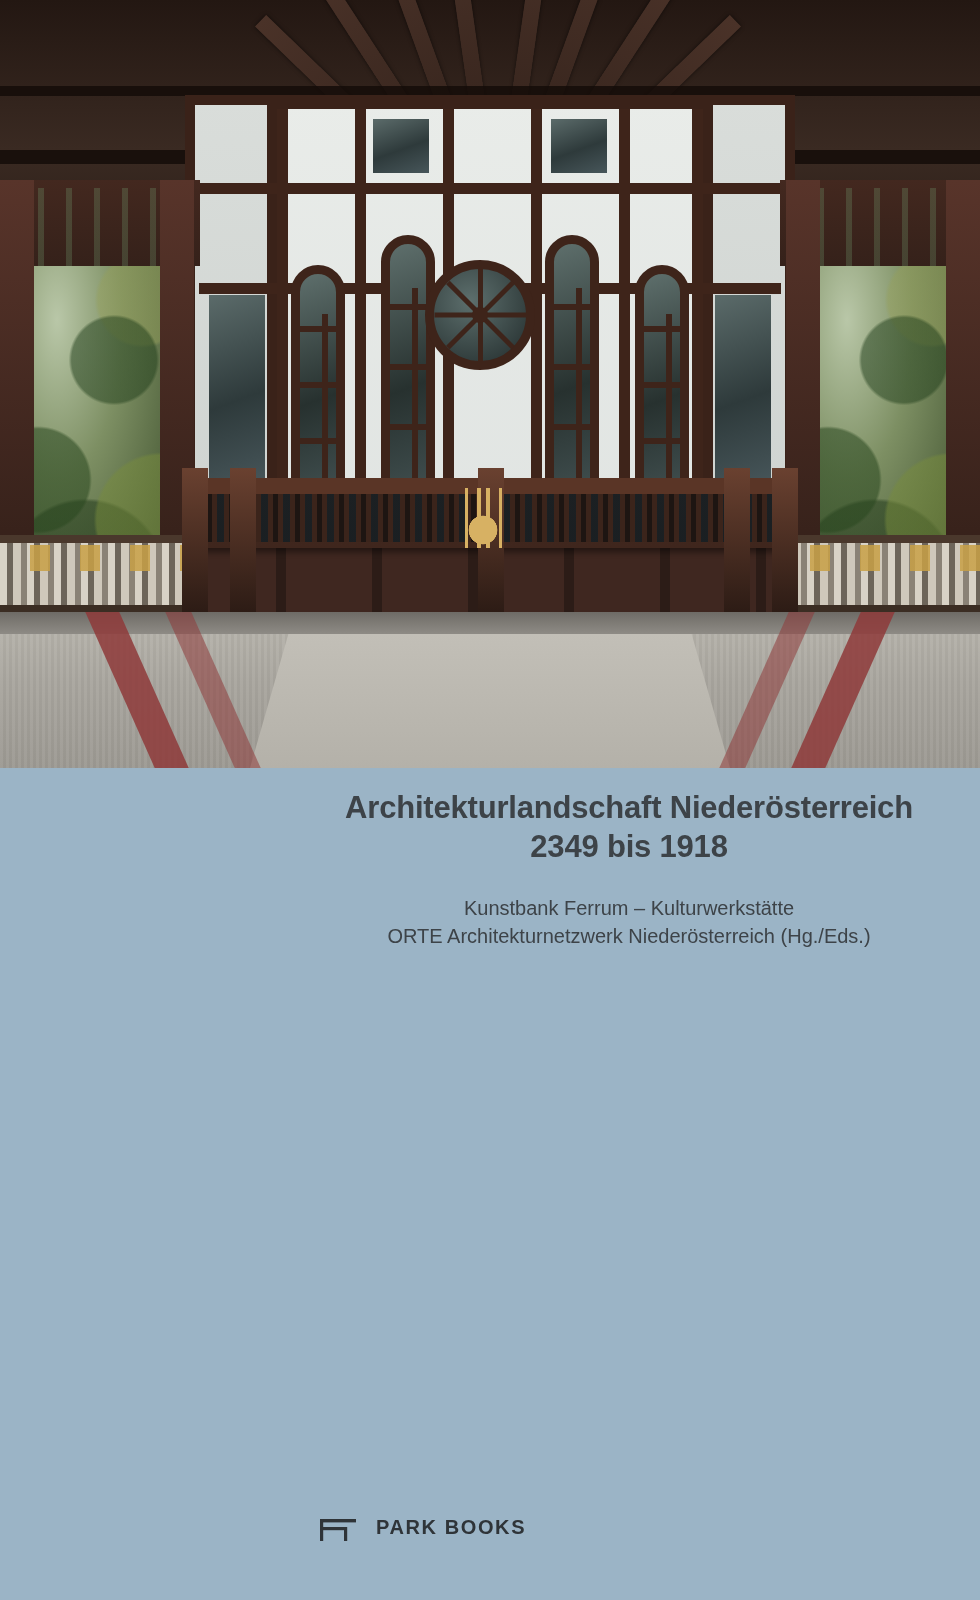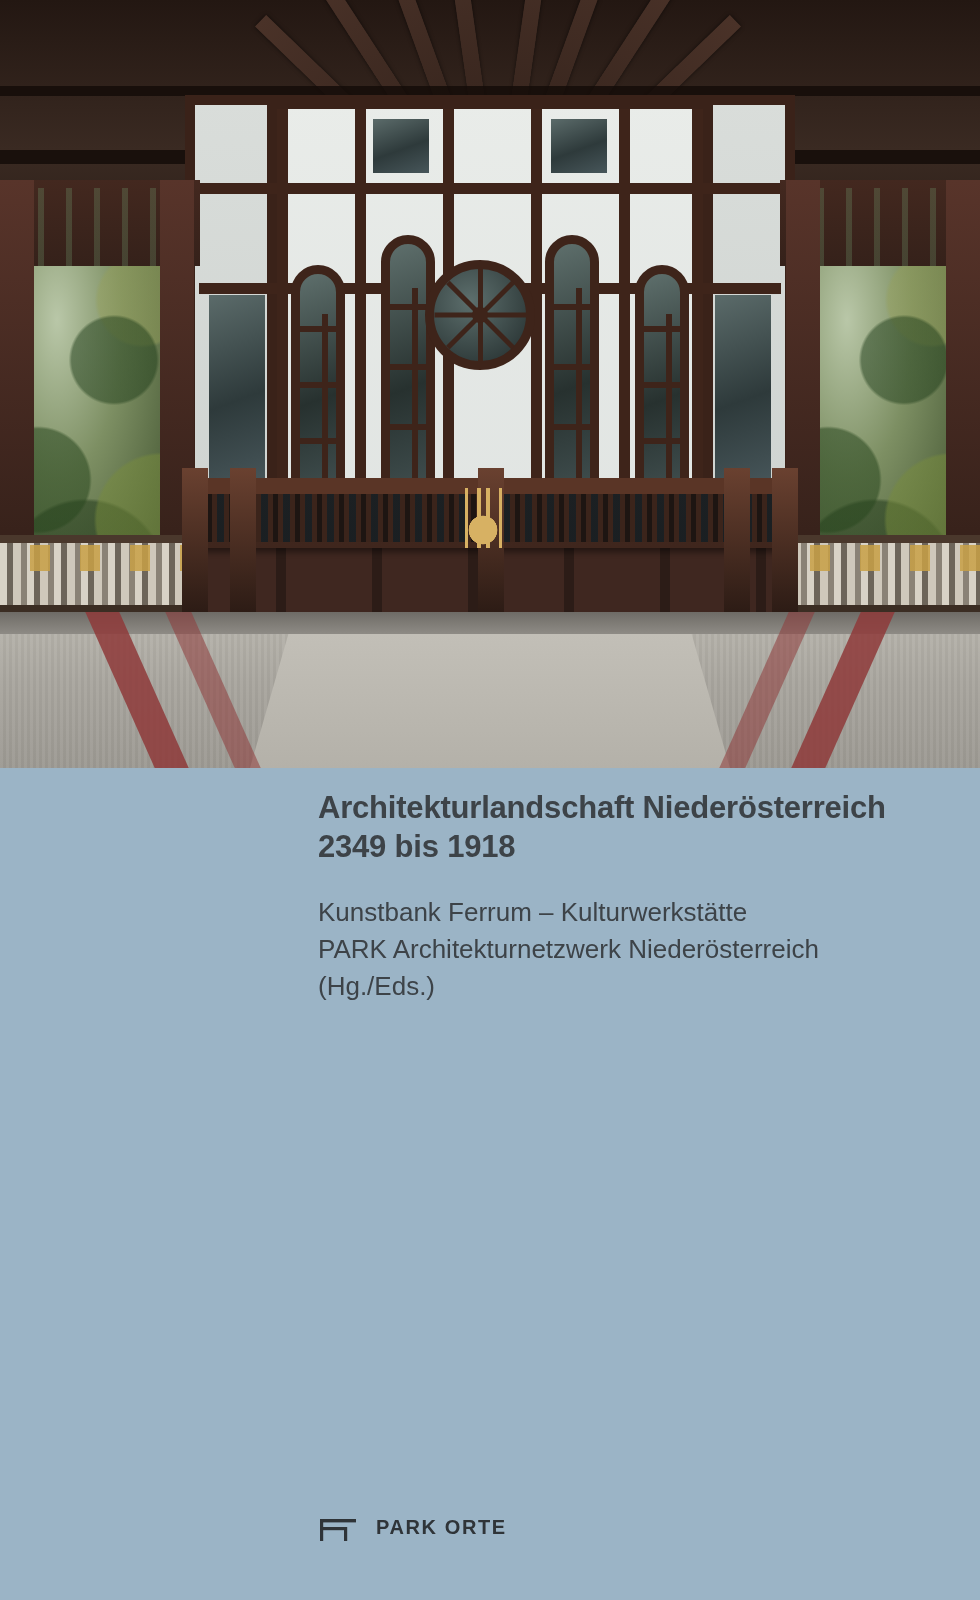--- a/index.html
+++ b/index.html
@@ -326,20 +326,21 @@
     left: 0;
     width: 980px;
     height: 832px;
     background: #9bb4c6;
   }
   .titles {
     position: absolute;
     left: 318px;
     top: 20px;
     right: 40px;
+    text-align: center;
   }
   .title-main {
     font-size: 31px;
     font-weight: bold;
     color: #3d4348;
     line-height: 1.26;
     letter-spacing: -0.2px;
     margin: 0;
   }
   .subtitle-en {
@@ -348,21 +349,21 @@
     margin-top: 30px;
     line-height: 1.3;
   }
   .authors {
     font-size: 23px;
     color: #3d4348;
     margin-top: 23px;
     line-height: 1.3;
   }
   .editors {
-    font-size: 26px;
+    font-size: 20px;
     color: #3d4348;
     margin-top: 28px;
     line-height: 1.42;
   }
 
   
   .publisher {
     position: absolute;
     left: 318px;
     bottom: 58px;
@@ -501,29 +502,29 @@
   </div>
 
   <div class="textblock">
     <div class="titles">
       <div class="title-main">
         <span>Architekturlandschaft Niederösterreich</span><br>
         <span>2349 bis 1918</span>
       </div>
       <div class="editors">
         <span>Kunstbank Ferrum – Kulturwerkstätte</span><br>
-        <span>PARK Architekturnetzwerk Niederösterreich (Hg./Eds.)</span>
+        <span>ORTE Architekturnetzwerk Niederösterreich (Hg./Eds.)</span>
       </div>
     </div>
 
     <div class="publisher">
       <span class="mark">
         <svg width="40" height="30" viewBox="0 0 40 30" aria-hidden="true">
           <rect x="2" y="7" width="36" height="3.4" fill="#2f3438"></rect>
           <rect x="2" y="7" width="3.2" height="22" fill="#2f3438"></rect>
           <rect x="5" y="15" width="24" height="3.2" fill="#2f3438"></rect>
           <rect x="26" y="15" width="3.2" height="14" fill="#2f3438"></rect>
         </svg>
       </span>
-      <span class="name">PARK ORTE</span>
+      <span class="name">PARK BOOKS</span>
     </div>
   </div>
 </div>
 
 </body></html>

